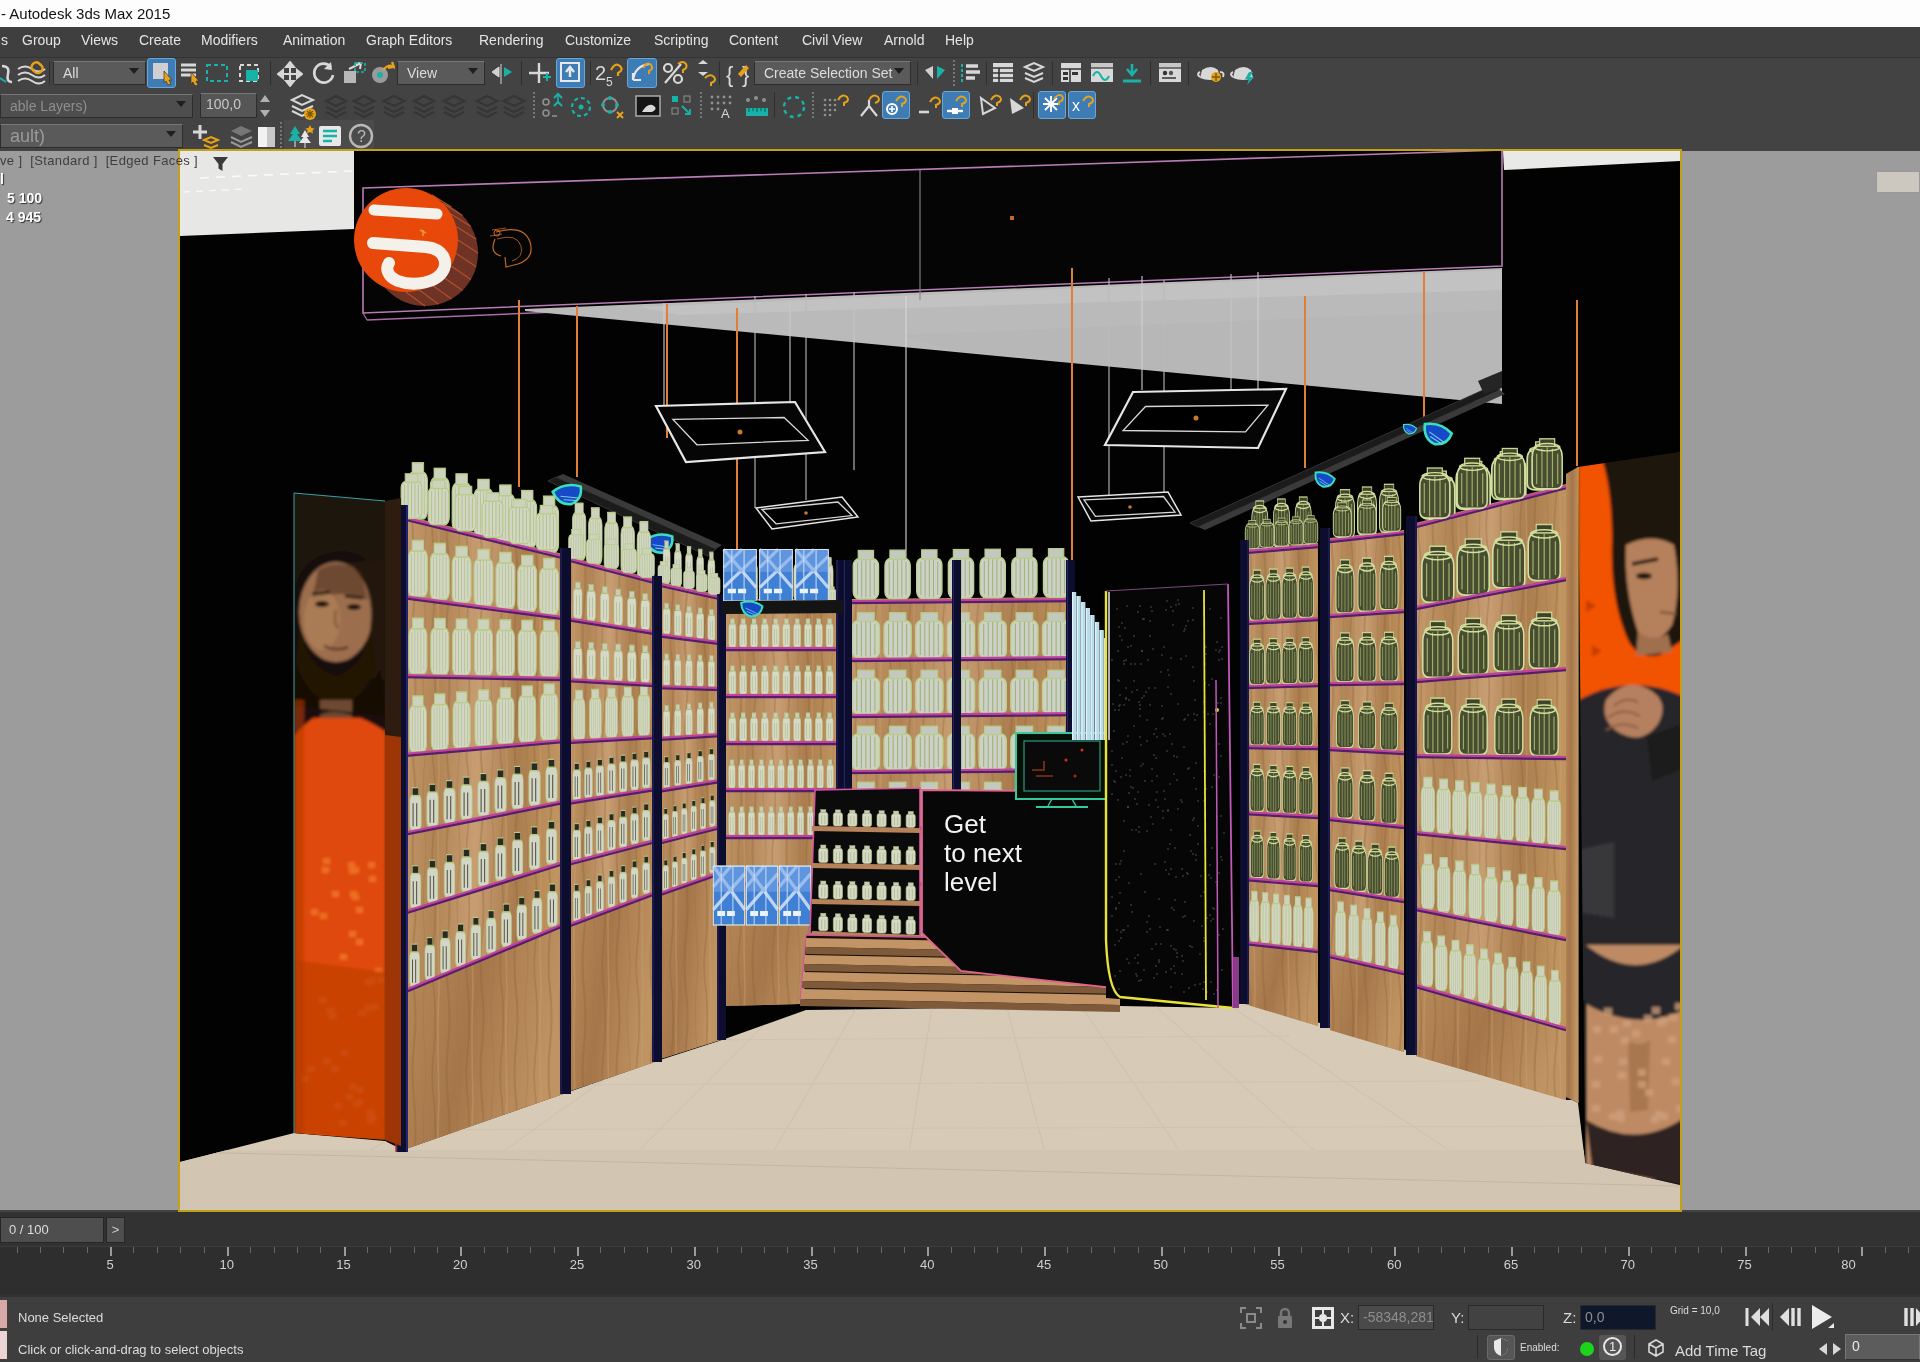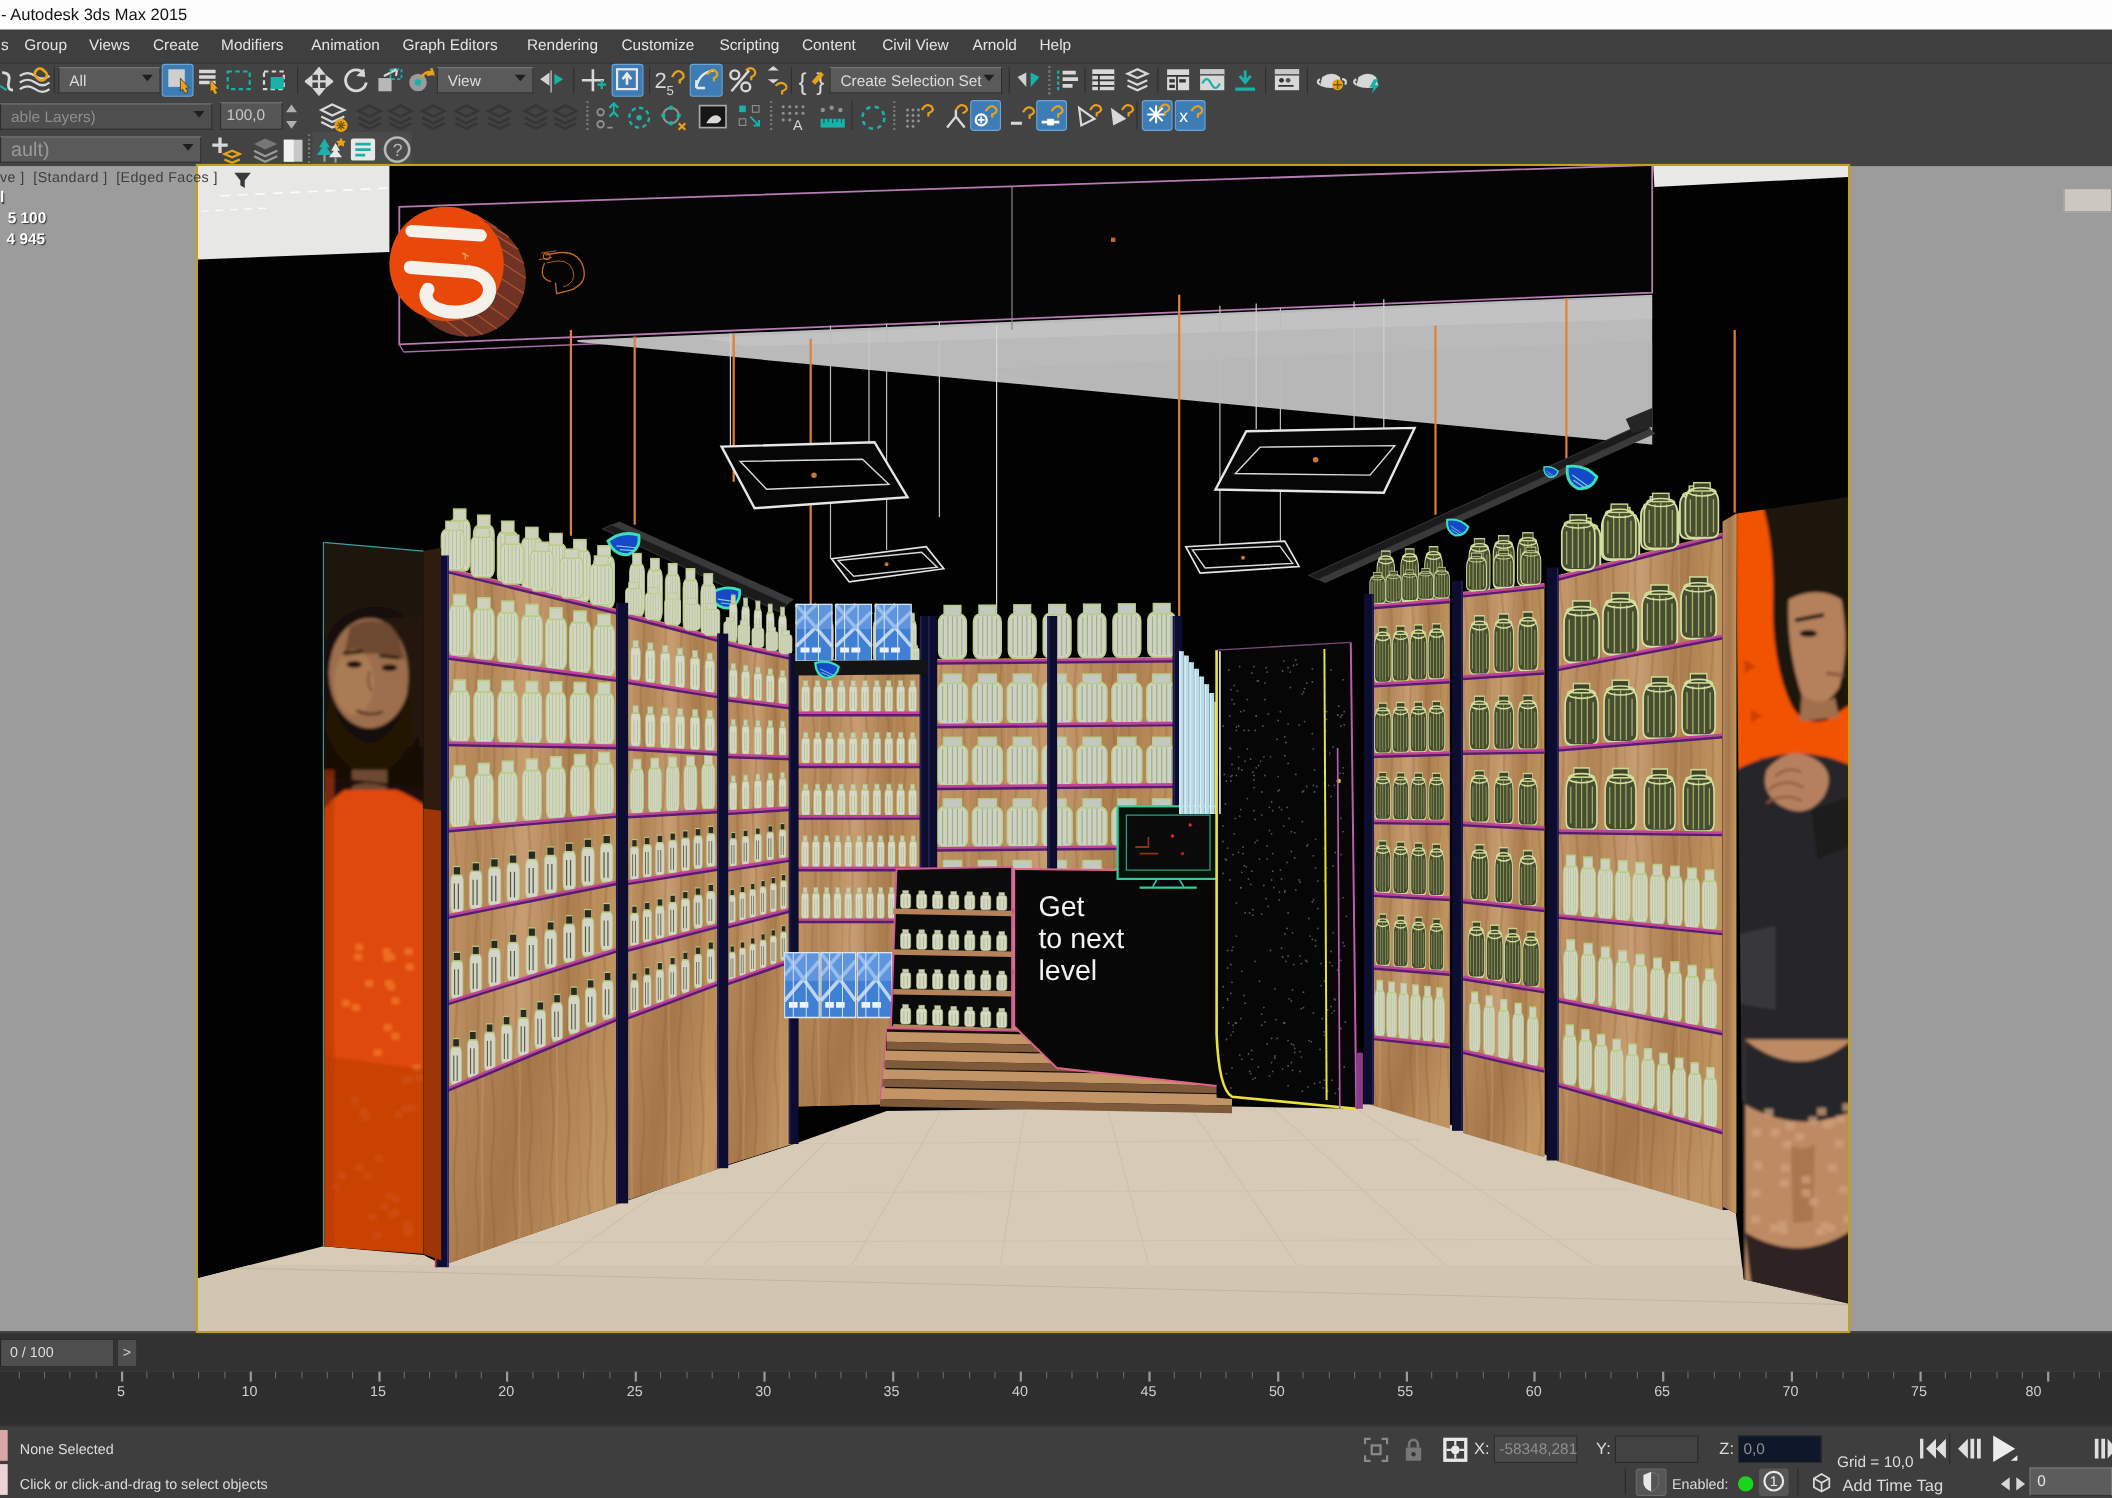--- a/index.html
+++ b/index.html
@@ -1766,21 +1766,21 @@
       <rect x="5" y="5" width="16" height="16" fill="#3e3e3e"></rect>
       <circle cx="13" cy="13" r="4" fill="#e8e8e8"></circle>
       <path d="M13 5 v4 M13 17 v4 M5 13 h4 M17 13 h4" stroke="#e8e8e8" stroke-width="2"></path>
     </svg>
  <span class="abs" style="left:1340px;top:12px;font-size:15px">X:</span>
  <div class="abs" style="left:1358px;top:8px;width:76px;height:25px;background:#4a4a4a;border:1px solid #2a2a2a;color:#8e8e8e;font-size:14px;padding:3px 0 0 4px">-58348,281</div>
  <span class="abs" style="left:1451px;top:12px;font-size:15px">Y:</span>
  <div class="abs" style="left:1468px;top:8px;width:76px;height:25px;background:#424242;border:1px solid #2a2a2a"></div>
  <span class="abs" style="left:1563px;top:12px;font-size:15px">Z:</span>
  <div class="abs" style="left:1580px;top:8px;width:76px;height:25px;background:#0f172a;border:1px solid #2a2a2a;color:#8e8e8e;font-size:14px;padding:3px 0 0 4px">0,0</div>
- <span class="abs" style="left:1670px;top:24px;font-size:14px">Grid = 10,0</span>
+ <span class="abs" style="left:1670px;top:8px;font-size:10px">Grid = 10,0</span>
  <svg class="abs" style="left:1744px;top:8px" width="26" height="24" viewBox="0 0 26 24">
       <path d="M3 3 v18" stroke="#e0e0e0" stroke-width="3"></path>
       <path d="M16 3 l-9 9 l9 9z M25 3 l-9 9 l9 9z" fill="#e0e0e0"></path>
     </svg>
  <div class="abs" style="left:1772px;top:6px;width:1px;height:28px;background:#2a2a2a"></div>
  <svg class="abs" style="left:1778px;top:8px" width="24" height="24" viewBox="0 0 24 24">
       <path d="M11 3 l-9 9 l9 9z" fill="#e0e0e0"></path>
       <path d="M15 3 v18 M21 3 v18" stroke="#e0e0e0" stroke-width="3.4"></path>
     </svg>
  <svg class="abs" style="left:1806px;top:5px" width="30" height="30" viewBox="0 0 30 30">
@@ -1790,21 +1790,21 @@
  <svg class="abs" style="left:1904px;top:8px" width="16" height="24" viewBox="0 0 16 24">
       <path d="M2 3 v18 M8 3 v18" stroke="#e0e0e0" stroke-width="3.4"></path>
       <path d="M12 3 l8 9 l-8 9z" fill="#e0e0e0"></path>
     </svg>
  <div class="abs" style="left:1477px;top:38px;width:1px;height:24px;background:#2a2a2a"></div>
  <div class="abs" style="left:1487px;top:38px;width:28px;height:25px;background:#565656;border-radius:3px;border:1px solid #6a6a6a"></div>
  <svg class="abs" style="left:1493px;top:40px" width="16" height="20" viewBox="0 0 16 20">
       <path d="M8 1 l7 3 v7 q0 5 -7 8 q-7 -3 -7 -8 v-7z" fill="#e8e8e8"></path>
       <path d="M8 1 l0 18 q7 -3 7 -8 v-7z" fill="#555"></path>
     </svg>
- <span class="abs" style="left:1520px;top:45px;font-size:13px">Enabled:</span>
+ <span class="abs" style="left:1520px;top:45px;font-size:10px">Enabled:</span>
  <div class="abs" style="left:1580px;top:45px;width:14px;height:14px;border-radius:50%;background:#1bd41b"></div>
  <div class="abs" style="left:1599px;top:38px;width:27px;height:25px;background:#565656;border-radius:3px"></div>
  <div class="abs" style="left:1603px;top:40px;width:19px;height:19px;border-radius:50%;border:2px solid #e8e8e8;color:#e8e8e8;font-size:13px;text-align:center;line-height:16px">1</div>
  <div class="abs" style="left:1634px;top:38px;width:1px;height:24px;background:#2a2a2a"></div>
  <svg class="abs" style="left:1646px;top:41px" width="20" height="20" viewBox="0 0 20 20">
       <path d="M10 2 l7 4 v8 l-7 4 l-7 -4 v-8z M3 6 l7 4 l7 -4 M10 10 v8" stroke="#d8d8d8" stroke-width="1.6" fill="none"></path>
     </svg>
  <span class="abs" style="left:1675px;top:45px;font-size:15px">Add Time Tag</span>
  <svg class="abs" style="left:1817px;top:44px" width="26" height="16" viewBox="0 0 26 16">
       <path d="M10 2 l-8 6 l8 6z M16 2 l8 6 l-8 6z" fill="#d8d8d8"></path>

